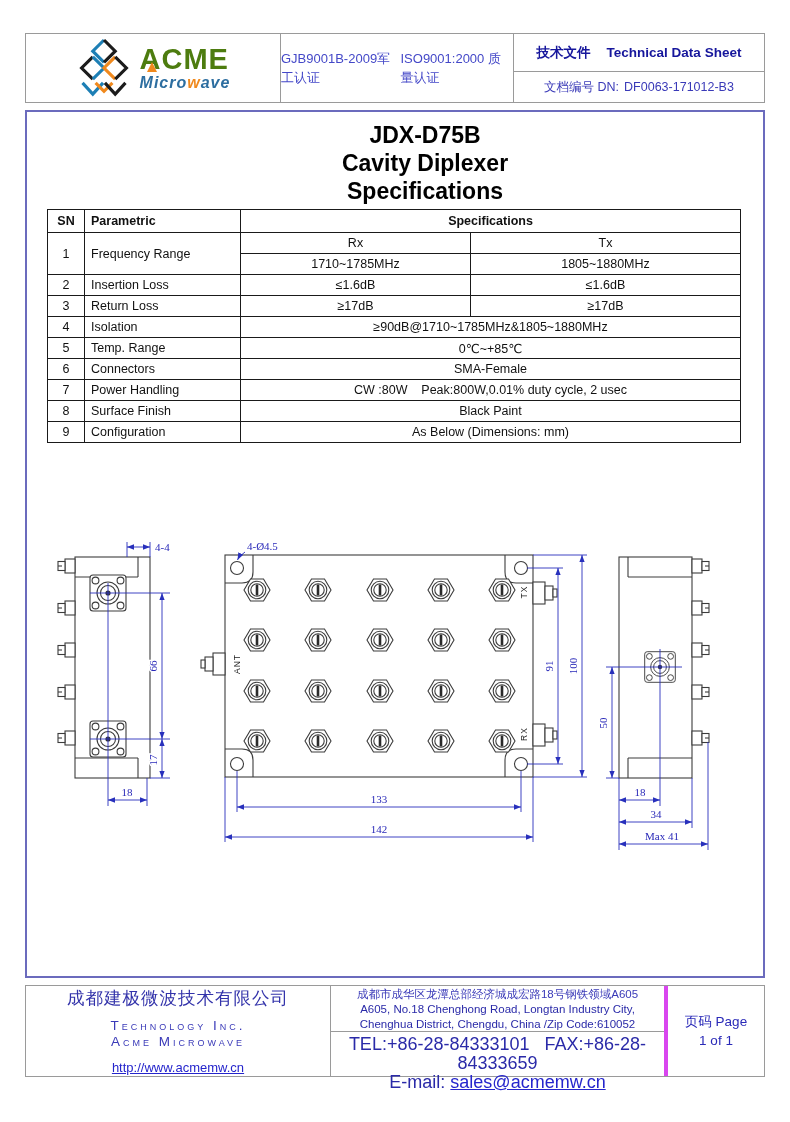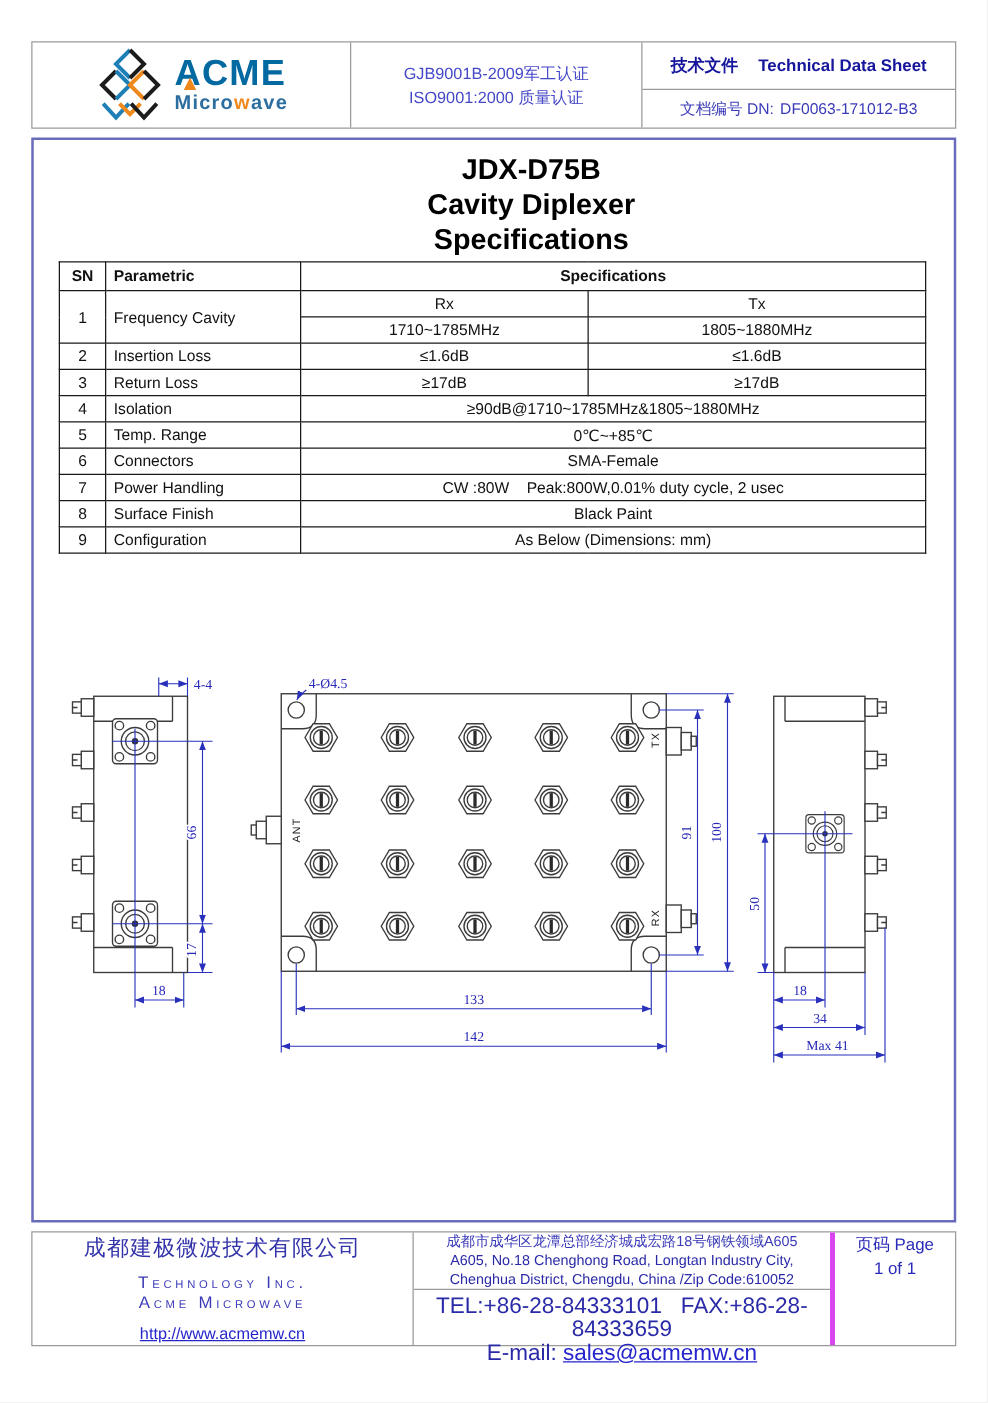--- a/index.html
+++ b/index.html
@@ -4,26 +4,26 @@
 <style>
   html,body{margin:0;padding:0;background:#e8e8e8;}
   .page{position:relative;width:790px;height:1122px;background:#ffffff;margin:0 auto;
         font-family:"Liberation Sans","DejaVu Sans",sans-serif;overflow:hidden;}
 
   
   .hdr{position:absolute;left:25px;top:33px;width:740px;height:70px;border:1px solid #9a9a9a;
        display:flex;box-sizing:border-box;}
   .hdr-logo{width:255px;border-right:1px solid #9a9a9a;display:flex;align-items:center;justify-content:center;gap:8px;box-sizing:border-box;}
   .logo-text{position:relative;line-height:1;}
-  .logo-acme{font-size:29px;font-weight:bold;color:#0369a1;letter-spacing:1px;position:relative;}
+  .logo-acme{font-size:29px;font-weight:bold;color:#4d7c0f;letter-spacing:1px;position:relative;}
   .a-tri{position:absolute;left:7px;bottom:2px;width:0;height:0;border-left:5px solid transparent;
          border-right:5px solid transparent;border-bottom:10px solid #f0891d;}
-  .logo-micro{font-size:16px;font-weight:bold;color:#2d6ea0;letter-spacing:1px;margin-top:1px;}
+  .logo-micro{font-size:16px;font-weight:bold;color:#2d6ea0;letter-spacing:1px;margin-top:1px;font-style:italic;}
   .logo-micro .orange{color:#f0891d;}
-  .hdr-cert{width:233px;border-right:1px solid #9a9a9a;display:flex;flex-direction:column;
+  .hdr-cert{width:233px;border-right:1px solid #9a9a9a;display:flex;flex-direction:row;
             align-items:center;justify-content:center;box-sizing:border-box;
             color:#4448c8;font-size:13px;line-height:19px;}
   .hdr-right{flex:1;display:flex;flex-direction:column;box-sizing:border-box;}
   .hdr-doc-type{height:38px;border-bottom:1px solid #9a9a9a;display:flex;align-items:center;justify-content:center;
                 gap:16px;color:#16169c;font-weight:bold;font-size:13.5px;box-sizing:border-box;}
   .hdr-doc-num{flex:1;display:flex;align-items:center;justify-content:center;gap:5px;
                color:#3a3ab8;font-size:12.5px;}
 
   
   .main-box{position:absolute;left:25px;top:110px;width:740px;height:868px;border:2px solid #6b6bbd;box-sizing:border-box;}
@@ -55,21 +55,21 @@
           display:flex;flex-direction:column;justify-content:space-between;gap:5px;}
   .co-zh{color:#3333aa;font-size:17.5px;letter-spacing:1px;}
   .co-en{color:#3a3ab8;font-size:13.5px;font-variant:small-caps;letter-spacing:3px;line-height:16px;}
   .co-url a{color:#2525cc;font-size:13px;}
   .ftr-mid{width:337px;border-right:4px solid #d946ef;box-sizing:border-box;display:flex;flex-direction:column;}
   .mid-addr{height:46px;border-bottom:1px solid #9a9a9a;box-sizing:border-box;text-align:center;
             font-size:11.5px;line-height:15px;color:#2a2aa8;padding-top:1px;}
   .mid-addr .zh{color:#3a3ab8;}
   .mid-contact{flex:1;text-align:center;font-size:18px;color:#2a2aa8;line-height:19px;padding-top:3px;}
   .mid-contact a{color:#2525cc;}
-  .ftr-page{flex:1;display:flex;flex-direction:column;align-items:center;
+  .ftr-page{flex:1;display:flex;flex-direction:column;align-items:center;justify-content:center;
             color:#2a2ab8;font-size:13.5px;line-height:19px;}
 </style>
 </head>
 <body>
 
 <div class="page">
 
   <div class="hdr">
     <div class="hdr-logo">
       <svg width="56" height="62" viewBox="0 0 60 66">
@@ -121,21 +121,21 @@
         <col style="width:270px">
       </colgroup>
     <tbody>
         <tr class="hd">
       <td>SN</td>
       <td class="L">Parametric</td>
       <td colspan="2">Specifications</td>
     </tr>
     <tr>
       <td rowspan="2">1</td>
-      <td class="L" rowspan="2">Frequency Cavity</td>
+      <td class="L" rowspan="2">Frequency Range</td>
       <td>Rx</td>
       <td>Tx</td>
     </tr>
     <tr>
       <td>1710~1785MHz</td>
       <td>1805~1880MHz</td>
     </tr>
     <tr>
       <td>2</td>
       <td class="L">Insertion Loss</td>

